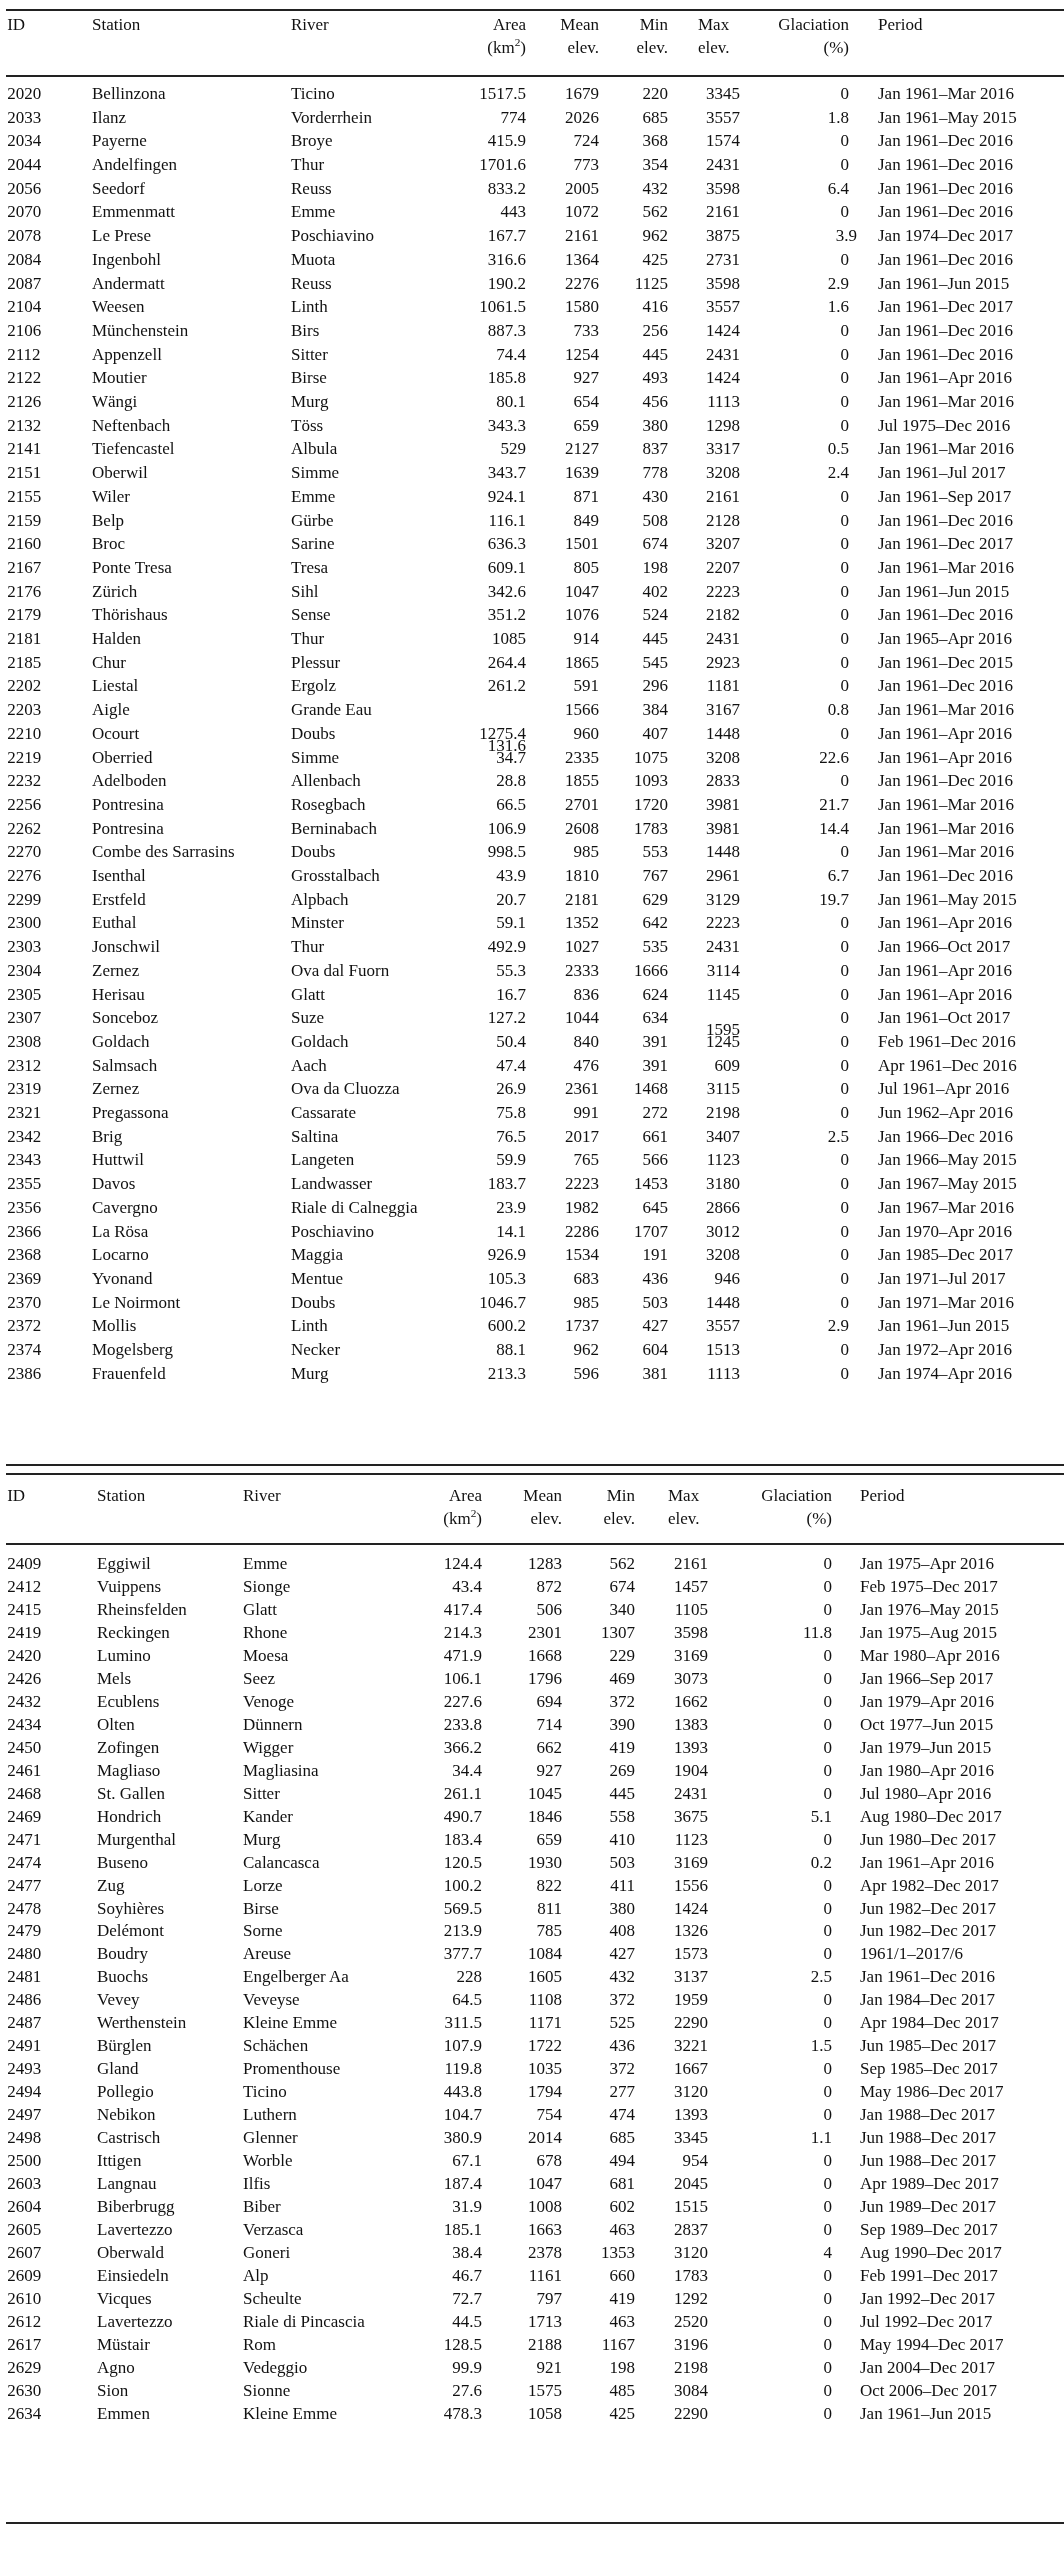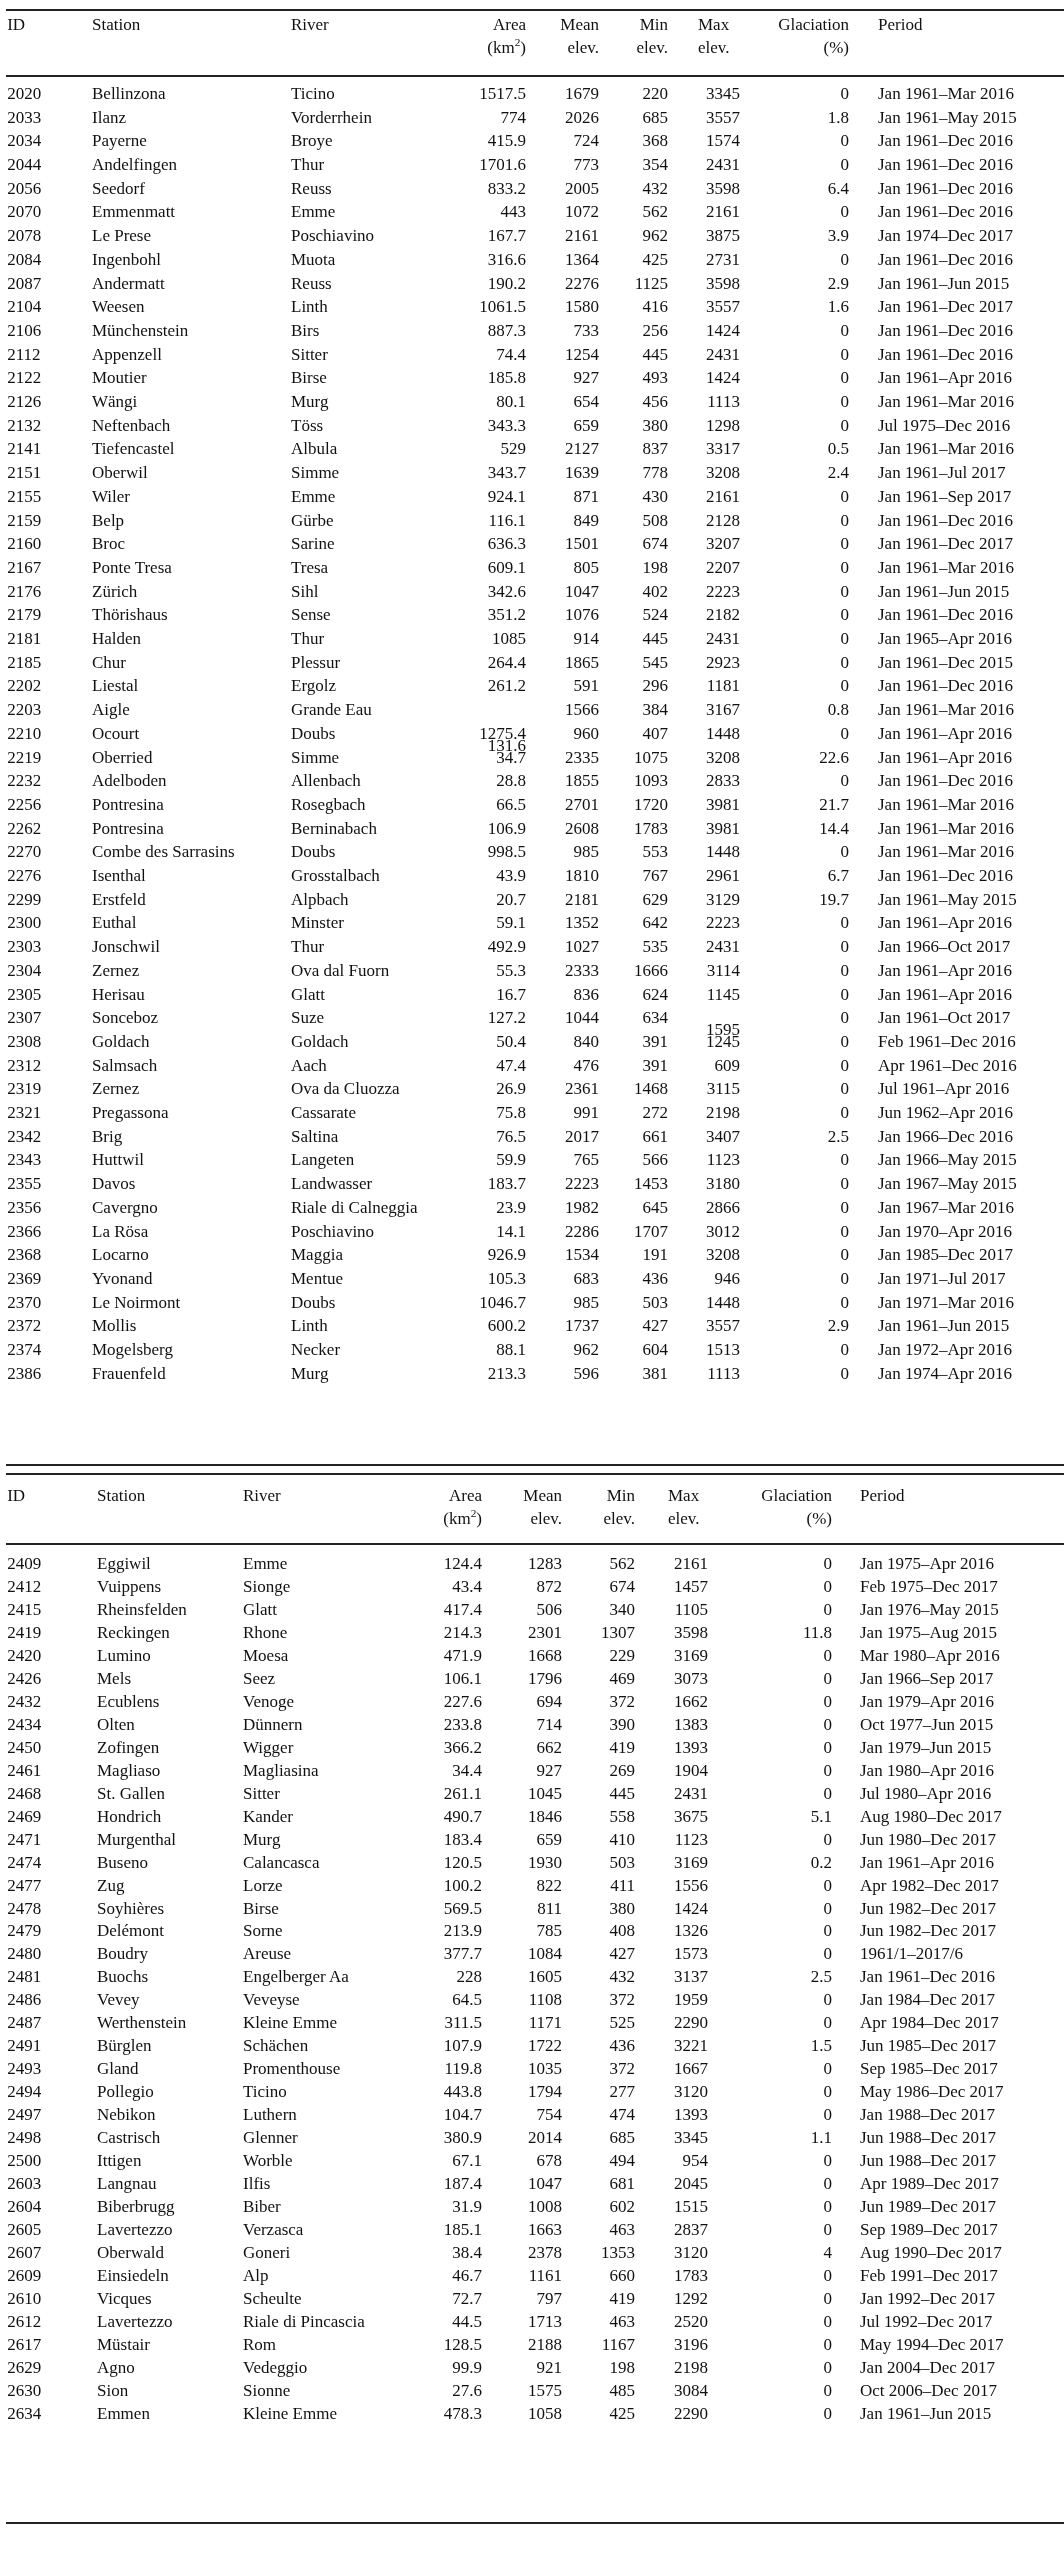--- a/index.html
+++ b/index.html
@@ -109,21 +109,21 @@
       <span class="c" style="left: 878px;">Jan 1961–Dec 2016</span>
     </div>
     <div class="row" style="top: 226px;">
       <span class="c" style="left: 7.2px;">2078</span>
       <span class="c" style="left: 92px;">Le Prese</span>
       <span class="c" style="left: 291px;">Poschiavino</span>
       <span class="c r" style="right: 539px;">167.7</span>
       <span class="c r" style="right: 466px;">2161</span>
       <span class="c r" style="right: 397px;">962</span>
       <span class="c r" style="right: 325px;">3875</span>
-      <span class="c r" style="right: 216px;">3.9</span>
+      <span class="c r" style="right: 208px;">3.9</span>
       <span class="c" style="left: 878px;">Jan 1974–Dec 2017</span>
     </div>
     <div class="row" style="top: 250px;">
       <span class="c" style="left: 7.2px;">2084</span>
       <span class="c" style="left: 92px;">Ingenbohl</span>
       <span class="c" style="left: 291px;">Muota</span>
       <span class="c r" style="right: 539px;">316.6</span>
       <span class="c r" style="right: 466px;">1364</span>
       <span class="c r" style="right: 397px;">425</span>
       <span class="c r" style="right: 325px;">2731</span>

